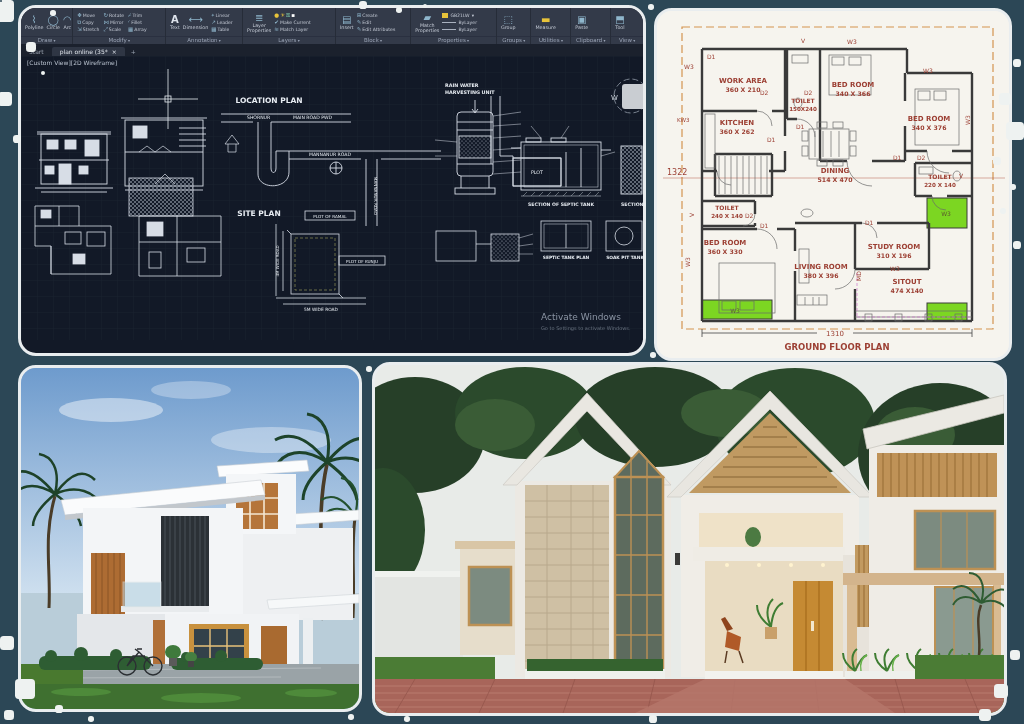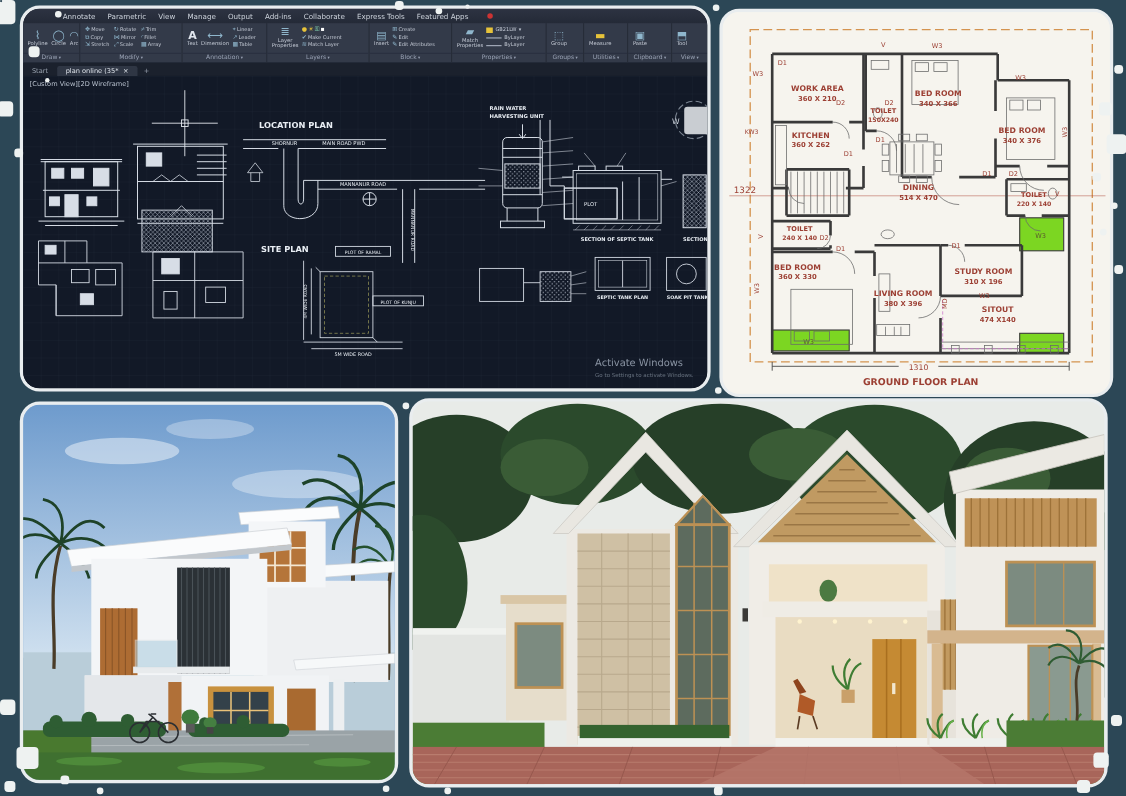--- a/index.html
+++ b/index.html
@@ -51,32 +51,20 @@
   #house2{left:372px;top:362px;width:635px;height:354px;background:#e8ebe8;}
   svg{font-family:"DejaVu Sans",sans-serif;}
   text{user-select:none;}
 </style>
 </head>
 <body>
 
 <div class="splatter"></div>
 
 <div class="card" id="acad">
-  <div class="acad-menu">
-    <span>Annotate</span>
-    <span>Parametric</span>
-    <span>View</span>
-    <span>Manage</span>
-    <span>Output</span>
-    <span>Add-ins</span>
-    <span>Collaborate</span>
-    <span>Express Tools</span>
-    <span>Featured Apps</span>
-    <span class="reddot"></span>
-  </div>
   <div class="ribbon">
     <div class="panel" style="width:58px">
       <div class="ptools">
         <div class="bigtool">
             <span class="bi">⌇</span>
             <span>Polyline</span>
           </div>
         <div class="bigtool">
             <span class="bi">◯</span>
             <span>Circle</span>

